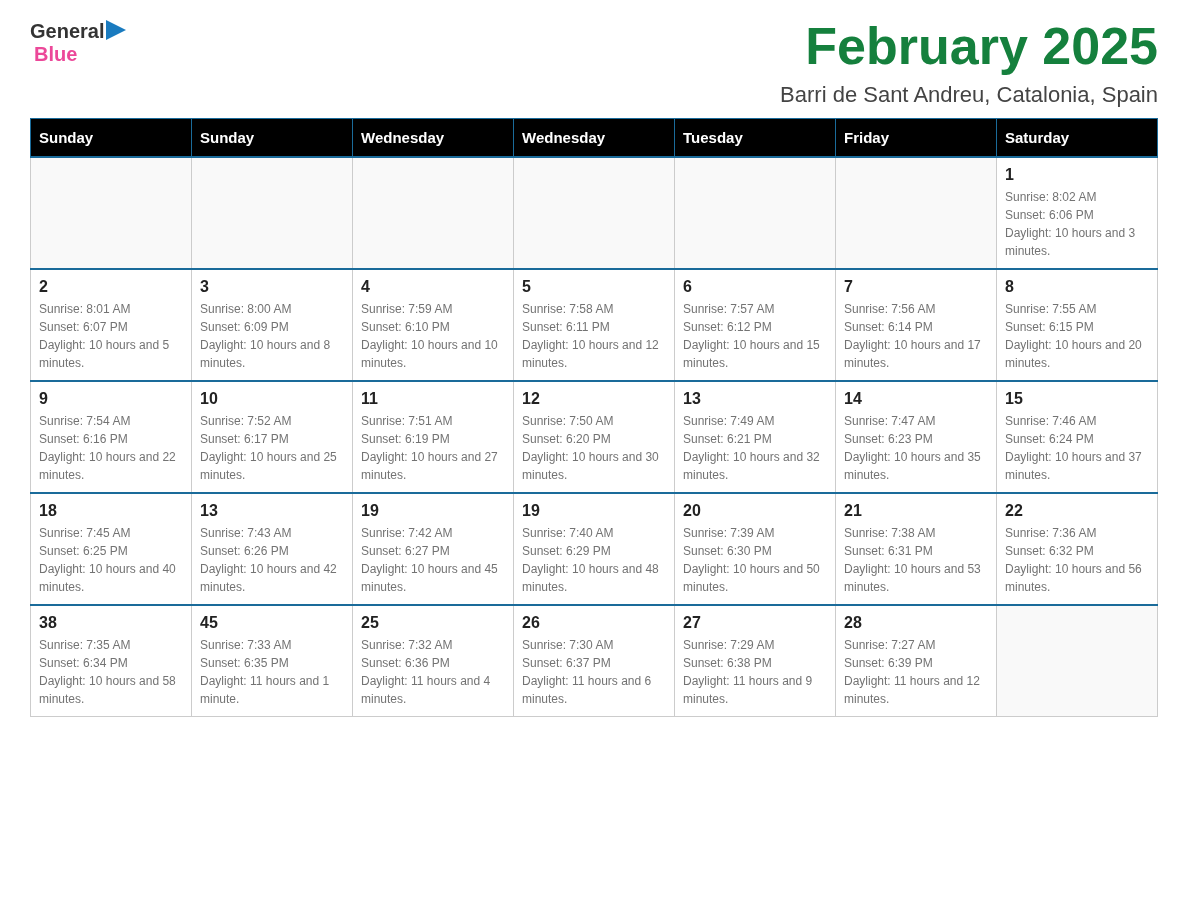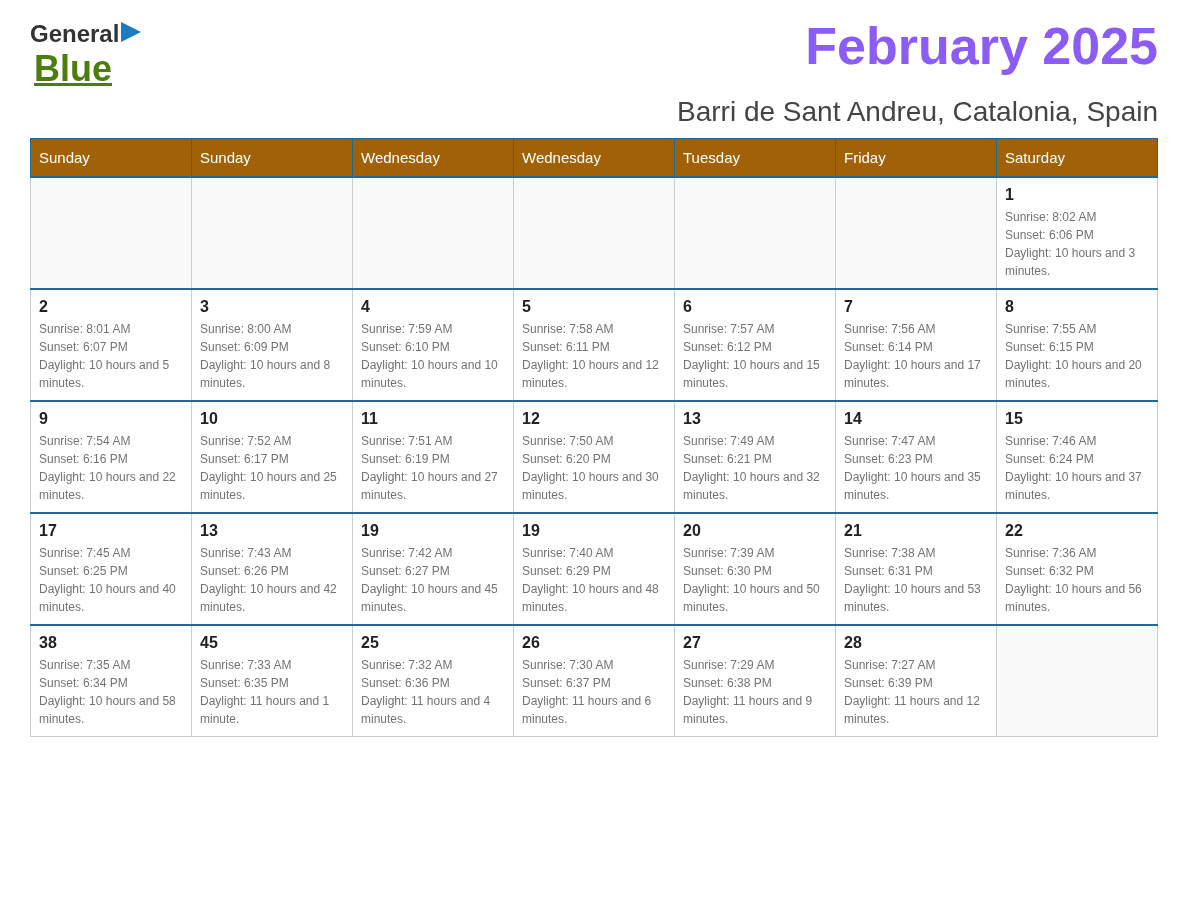--- a/index.html
+++ b/index.html
@@ -10,63 +10,62 @@
       min-height: 918px;
       padding: 20px 30px;
     }
     .header {
       display: flex;
       justify-content: space-between;
       align-items: flex-start;
       margin-bottom: 10px;
     }
     .logo-text-general {
-      font-size: 24px;
+      font-size: 20px;
       font-weight: bold;
       color: #333;
     }
     .logo-text-blue {
-      font-size: 36px;
-      font-weight: bold;
-      color: #4d7c0f;
-      text-decoration: underline;
+      font-size: 20px;
+      font-weight: bold;
+      color: #ec4899;
     }
     .logo-wrapper {
       display: flex;
       flex-direction: column;
     }
     .logo-row {
       display: flex;
       align-items: center;
     }
     .title-section {
       text-align: right;
     }
     .month-title {
       font-size: 52px;
       font-weight: bold;
-      color: #8b5cf6;
+      color: #15803d;
       line-height: 1;
     }
     .location-title {
-      font-size: 28px;
+      font-size: 22px;
       color: #444;
-      margin-top: 24px;
+      margin-top: 10px;
     }
     .calendar {
       width: 100%;
       border-collapse: collapse;
       margin-top: 10px;
     }
     .calendar th {
-      background-color: #a16207;
+      background-color: #000000;
       color: #fff;
       padding: 10px 8px;
       font-size: 15px;
-      font-weight: normal;
+      font-weight: bold;
       text-align: left;
       border: 1px solid #1a6b9a;
     }
     .calendar td {
       vertical-align: top;
       padding: 8px;
       border: 1px solid #ccc;
       border-top: 2px solid #1a6b9a;
       font-size: 12.5px;
       color: #333;
@@ -190,21 +189,21 @@
           <span class="day-number">14</span>
           <div class="sun-info">Sunrise: 7:47 AM<br>Sunset: 6:23 PM<br>Daylight: 10 hours and 35 minutes.</div>
         </td>
         <td>
           <span class="day-number">15</span>
           <div class="sun-info">Sunrise: 7:46 AM<br>Sunset: 6:24 PM<br>Daylight: 10 hours and 37 minutes.</div>
         </td>
       </tr>
       <tr>
         <td>
-          <span class="day-number">17</span>
+          <span class="day-number">18</span>
           <div class="sun-info">Sunrise: 7:45 AM<br>Sunset: 6:25 PM<br>Daylight: 10 hours and 40 minutes.</div>
         </td>
         <td>
           <span class="day-number">13</span>
           <div class="sun-info">Sunrise: 7:43 AM<br>Sunset: 6:26 PM<br>Daylight: 10 hours and 42 minutes.</div>
         </td>
         <td>
           <span class="day-number">19</span>
           <div class="sun-info">Sunrise: 7:42 AM<br>Sunset: 6:27 PM<br>Daylight: 10 hours and 45 minutes.</div>
         </td>

